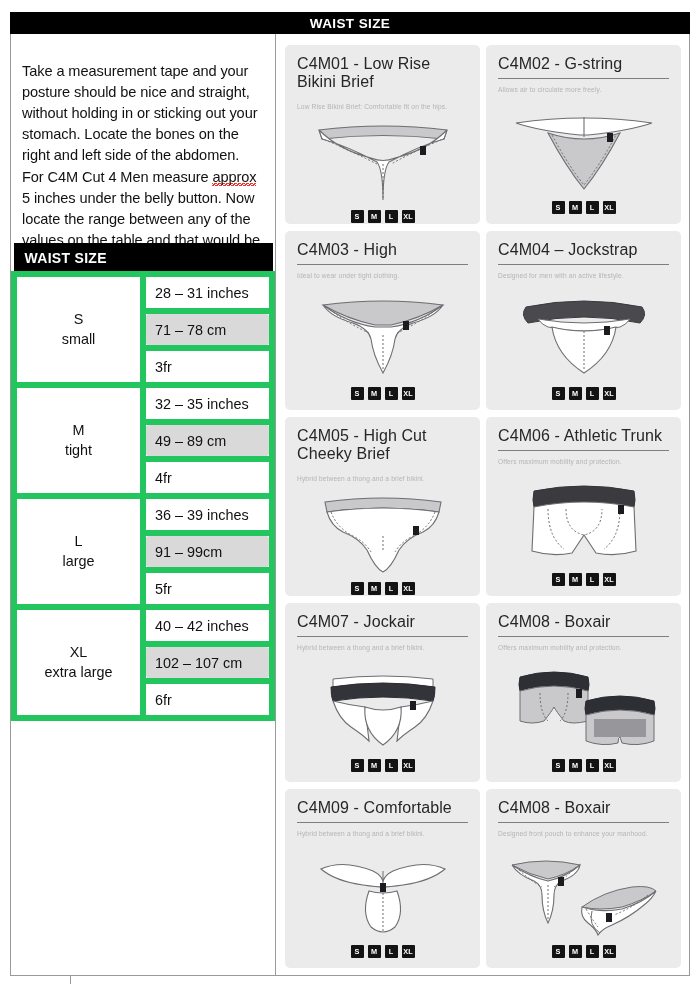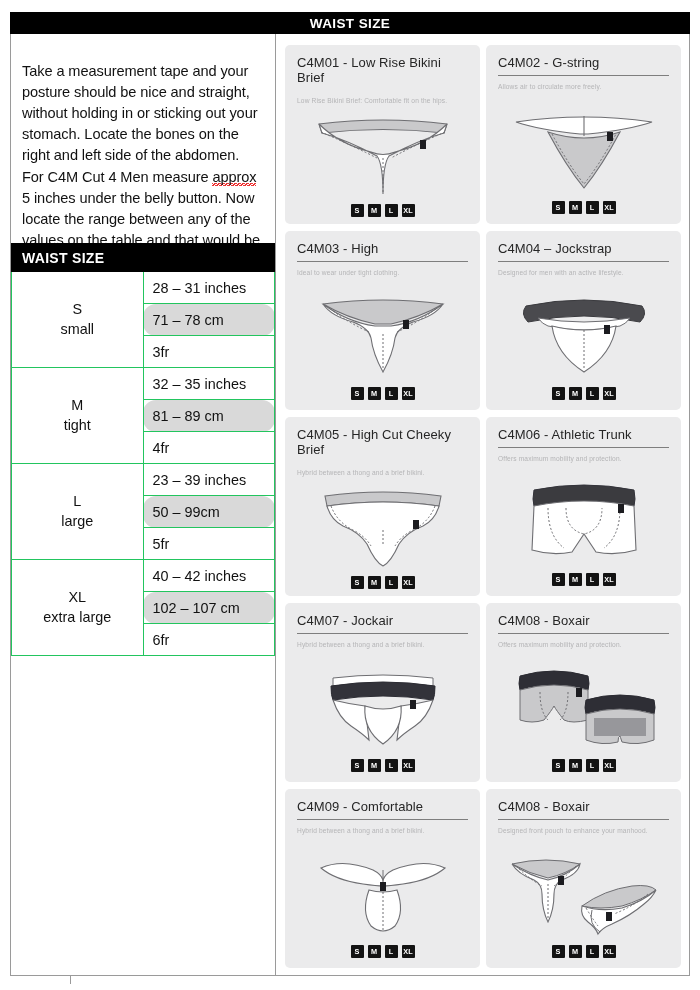--- a/index.html
+++ b/index.html
@@ -50,21 +50,21 @@
     background-position:left bottom;
     padding-bottom:1px;
   }
 
   
   .tbl{
     position:absolute;left:0;top:208px;width:264px;
     border-collapse:collapse;table-layout:fixed;
   }
   .tbl td,.tbl th{
-    border:1px solid #22c55e;
+    border:6px solid #22c55e;
     padding:0;
     font-weight:400;
   }
   .tbl .hdr{
     background:#000;color:#fff;border:1px solid #000;
     height:27px;
     font-size:14px;font-weight:600;letter-spacing:.3px;
     text-align:left;padding-left:10px;
   }
   .tbl .lbl{
@@ -87,21 +87,21 @@
     gap:7px 6px;padding:4px 9px 0 9px;
   }
   .card{
     background:#ebebec;border-radius:5px;
     padding:10px 12px 9px 12px;
     box-sizing:border-box;
     height:179px;
     display:flex;flex-direction:column;
   }
   .card-title{
-    font-size:13px;color:#262626;letter-spacing:.1px;
+    font-size:16px;color:#262626;letter-spacing:.1px;
     padding-bottom:5px;
   }
   .card-rule{height:1px;background:#7e7e7e;margin-bottom:6px;}
   .card-desc{
     font-size:6.6px;color:#b4b4b6;line-height:1.5;min-height:17px;
     letter-spacing:.15px;
   }
   .card-art{
     flex:1;display:flex;align-items:center;justify-content:center;
     padding:1px 0 2px 0;
@@ -157,34 +157,34 @@
             <td class="val">3fr</td>
           </tr>
           <tr>
             <td class="lbl" rowspan="3">
               <div>M</div>
               <div>tight</div>
             </td>
             <td class="val">32 – 35 inches</td>
           </tr>
           <tr>
-            <td class="val shade">81 – 89 cm</td>
+            <td class="val shade">49 – 89 cm</td>
           </tr>
           <tr>
             <td class="val">4fr</td>
           </tr>
           <tr>
             <td class="lbl" rowspan="3">
               <div>L</div>
               <div>large</div>
             </td>
-            <td class="val">23 – 39 inches</td>
-          </tr>
-          <tr>
-            <td class="val shade">50 – 99cm</td>
+            <td class="val">36 – 39 inches</td>
+          </tr>
+          <tr>
+            <td class="val shade">91 – 99cm</td>
           </tr>
           <tr>
             <td class="val">5fr</td>
           </tr>
           <tr>
             <td class="lbl" rowspan="3">
               <div>XL</div>
               <div>extra large</div>
             </td>
             <td class="val">40 – 42 inches</td>

